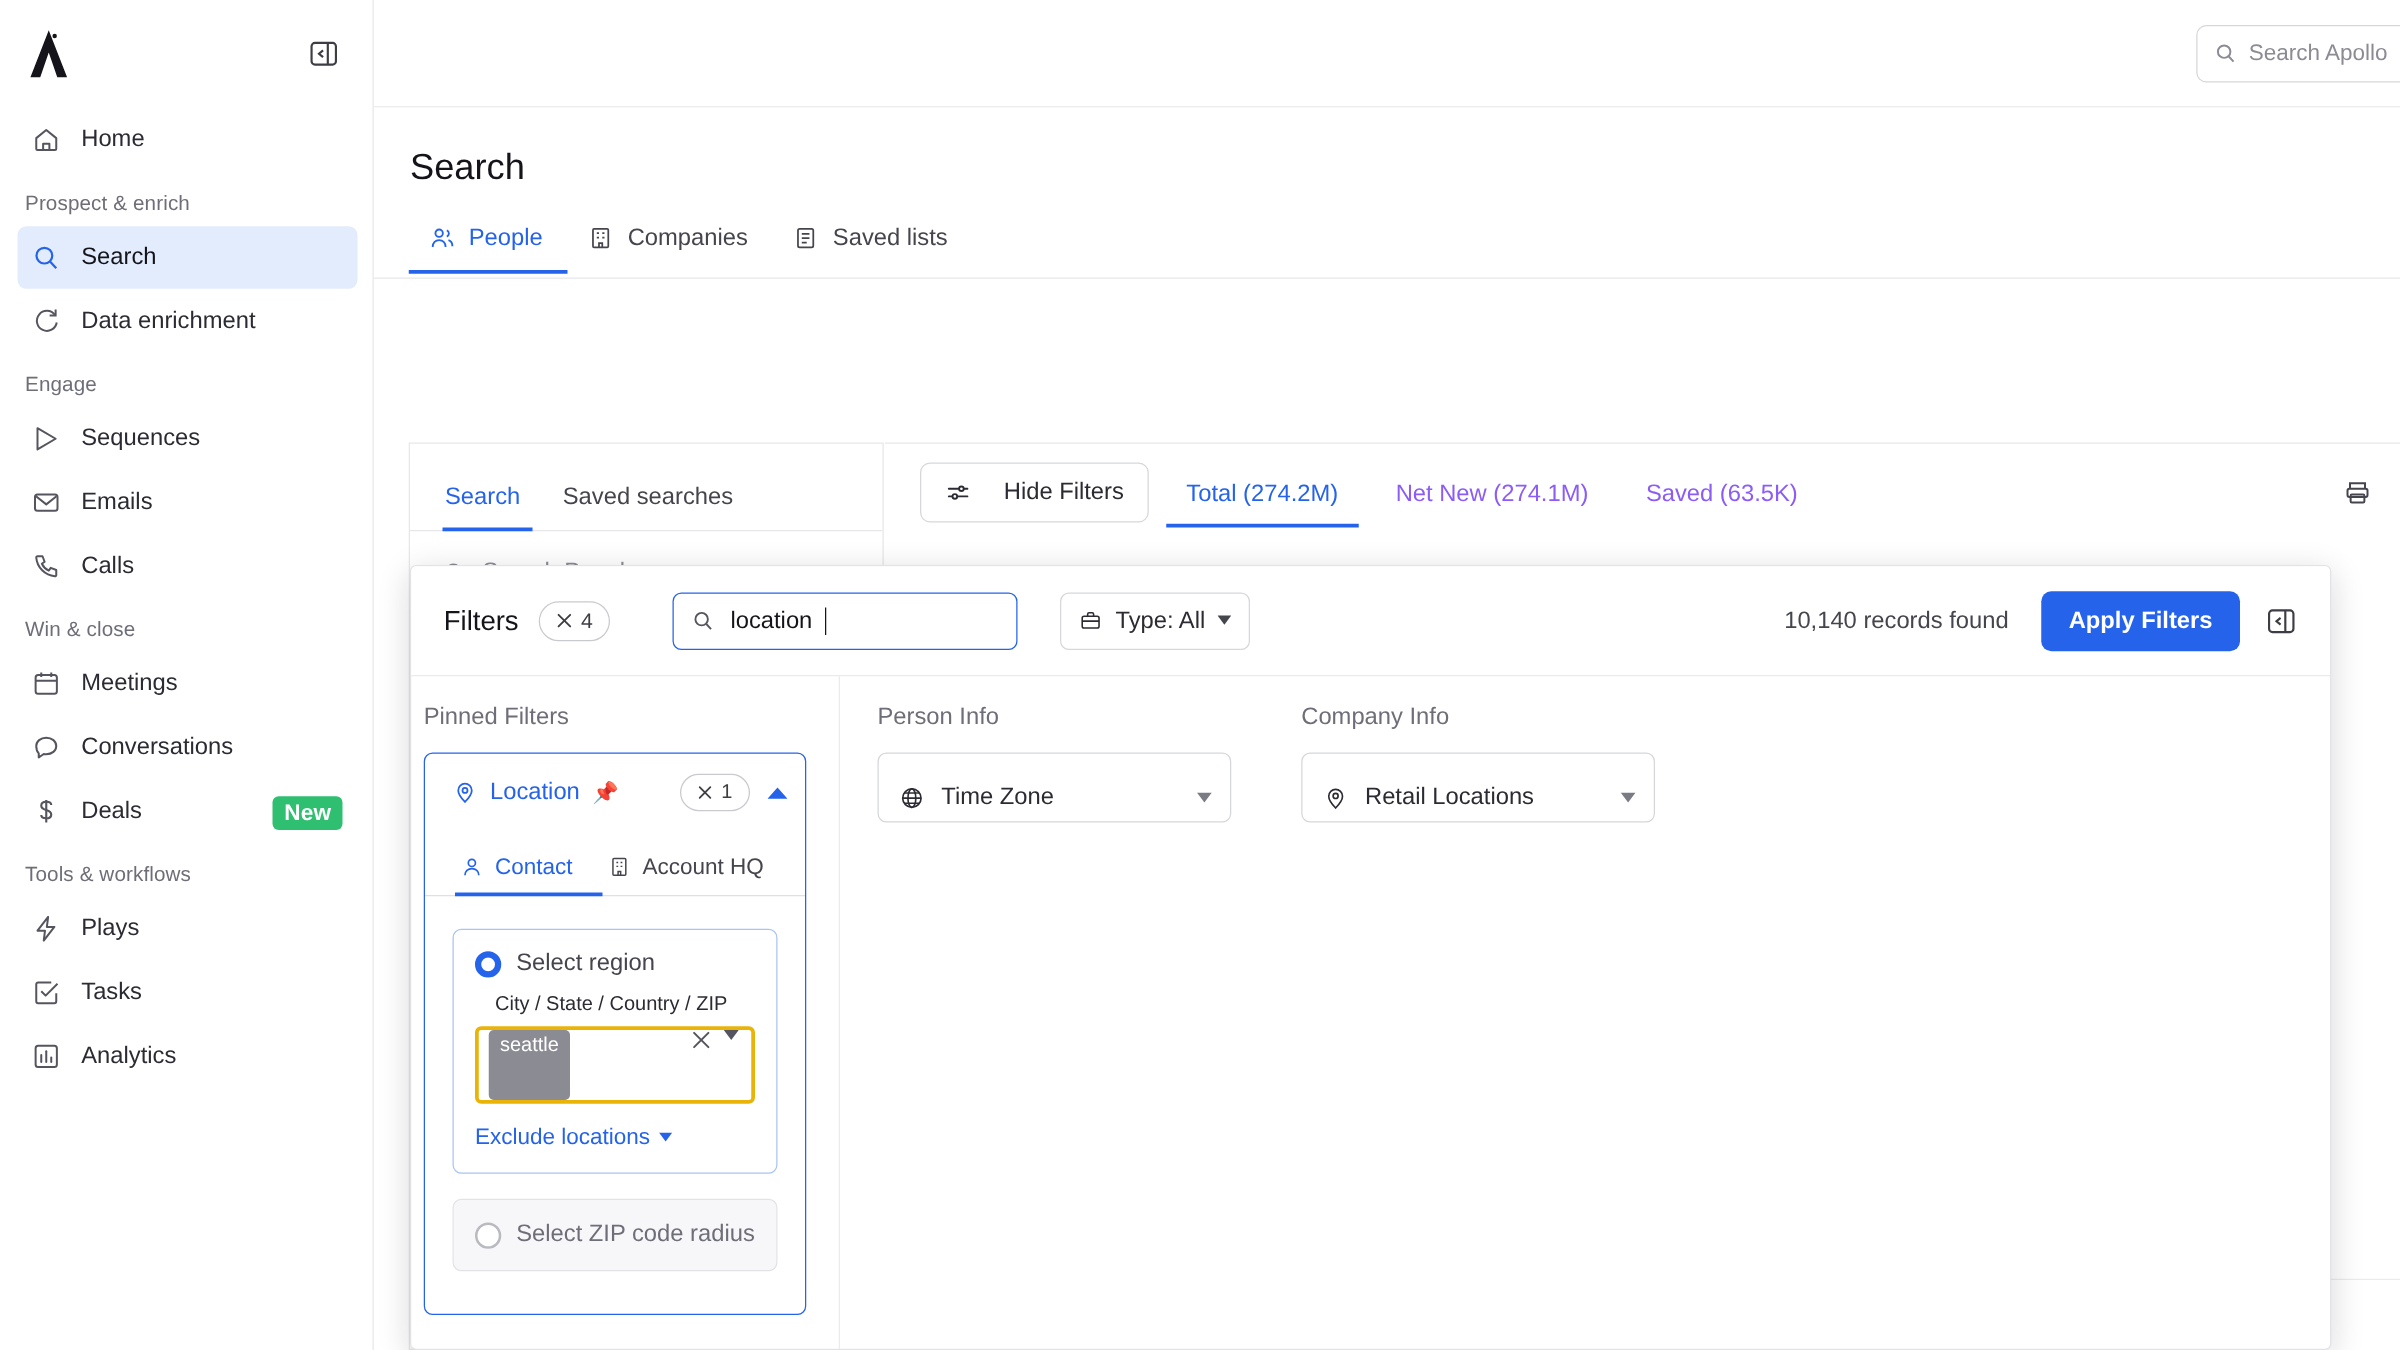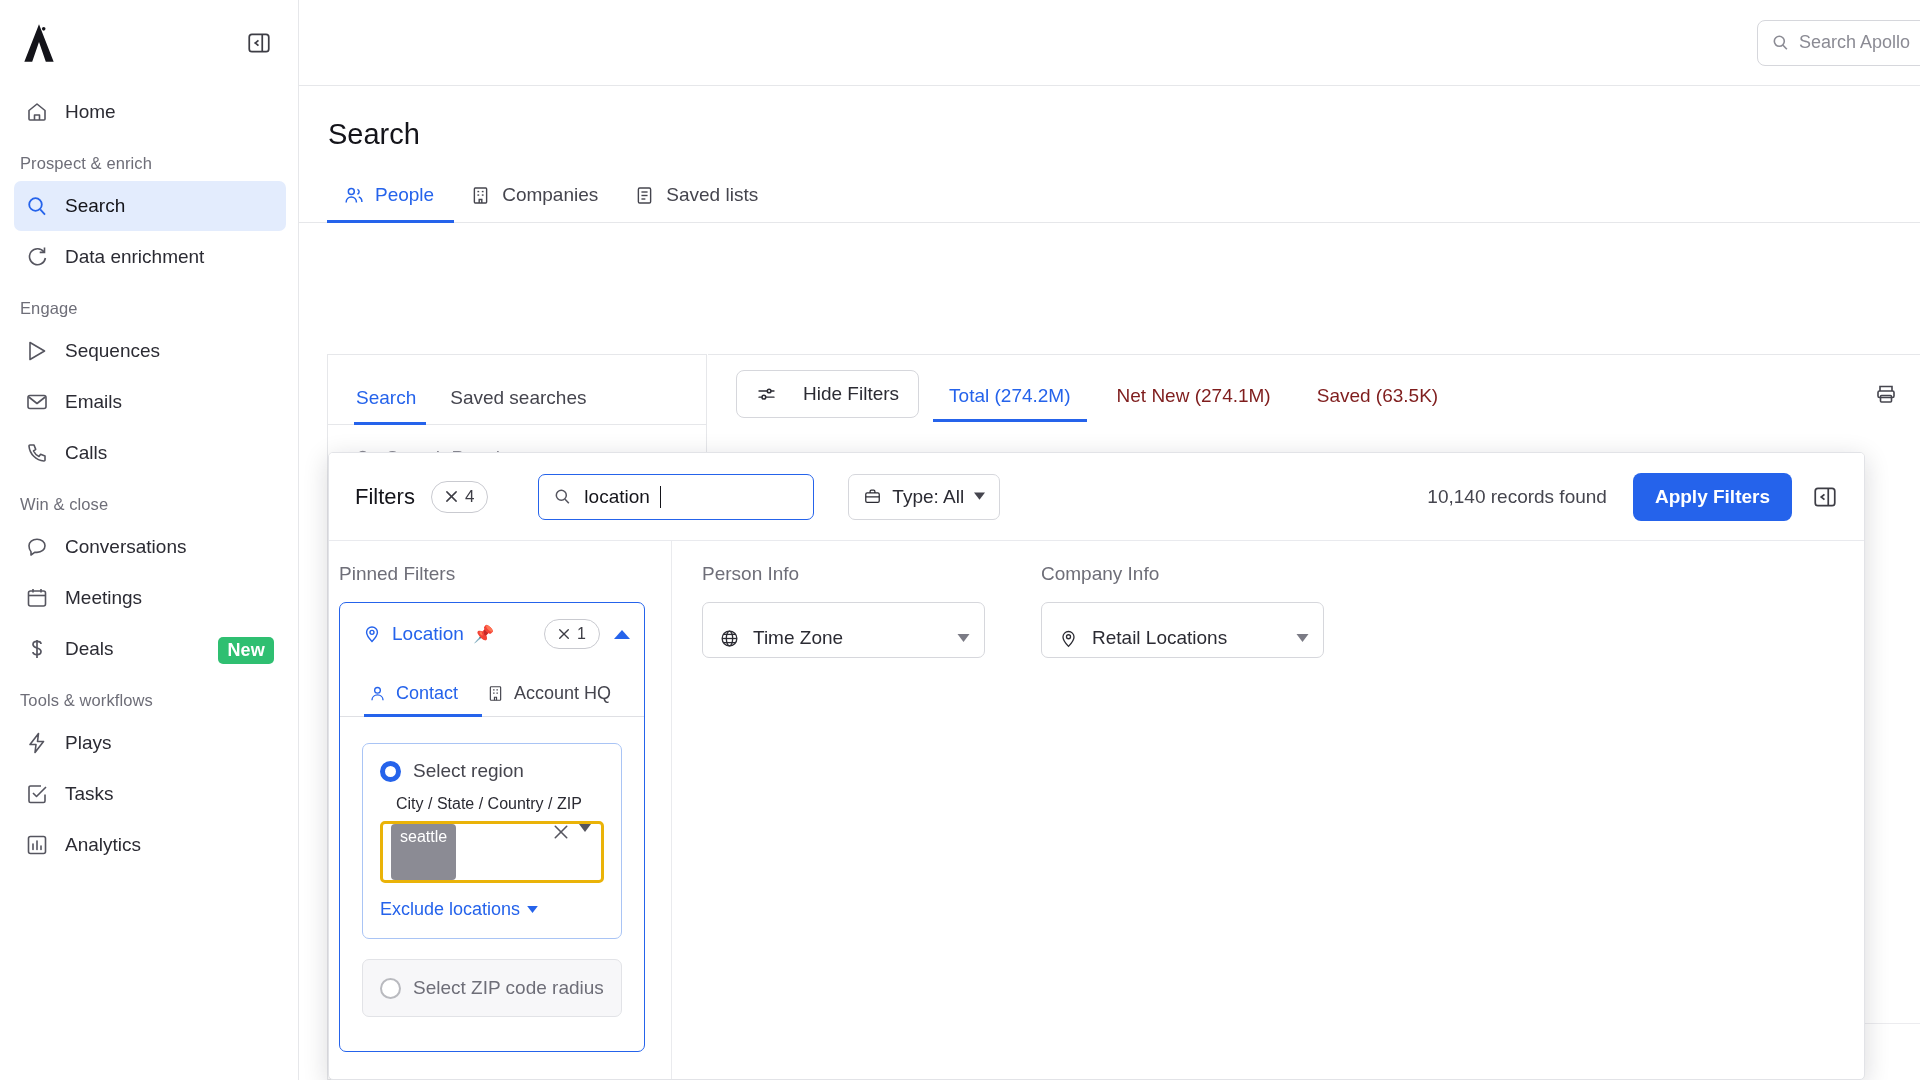--- a/index.html
+++ b/index.html
@@ -89,21 +89,21 @@
   .page {
     position: absolute; left: 299px; top: 86px;
     width: 1621px; height: 994px;
     background: #fff;
   }
   .page-title {
     font-size: 29px; color: #14141a;
     padding: 32px 0 0 29px; font-weight: 400;
   }
   .tabrow {
-    display: flex; align-items: flex-end;
+    display: flex; align-items: center;
     gap: 0px;
     padding: 24px 0 0 28px;
     border-bottom: 1px solid #e6e7ea;
     height: 72px;
   }
   .tab {
     display: flex; align-items: center; gap: 11px;
     padding: 0 20px 14px 16px;
     font-size: 19px; color: #45454e;
     cursor: pointer;
@@ -148,21 +148,21 @@
     height: 78px; padding-left: 28px;
   }
   .hide-filters-btn {
     display: flex; align-items: center; gap: 26px;
     height: 48px; padding: 0 19px;
     border: 1px solid #d6d7dc; border-radius: 8px;
     font-size: 19px; color: #2b2b33; cursor: pointer;
     background:#fff;
   }
   .rt-tab {
-    font-size: 19px; color: #7f1d1d; cursor: pointer;
+    font-size: 19px; color: #8b5cf6; cursor: pointer;
     padding: 0 16px 12px 16px;
     margin-left: 14px;
     border-bottom: 3px solid transparent;
     position: relative; top: 9px;
   }
   .rt-tab.active { color: #2563eb; border-bottom-color: #2563eb; }
   .export-ic {
     margin-left: auto; margin-right: 22px;
     color: #45454e; display:flex; align-items:center;
   }
@@ -425,37 +425,37 @@
           <path d="M5 4 h4 l1.7 4.4 -2.2 1.6 a11.5 11.5 0 0 0 5.5 5.5 l1.6 -2.2 L20 15 v4 a1 1 0 0 1 -1.1 1 C11 19.3 4.7 13 4 5.1 A1 1 0 0 1 5 4Z"></path>
         </svg>
       </span>
       <span class="lbl">Calls</span>
     </div>
 
     <div class="sb-section">Win &amp; close</div>
 
     <div class="sb-item">
       <span class="ic">
-        <svg width="24" height="24" viewBox="0 0 24 24" fill="none" stroke="currentColor" stroke-width="1.6" stroke-linejoin="round">
-          <path d="M12 4.2 c4.6 0 8 2.9 8 6.6 0 3.7 -3.4 6.6 -8 6.6 -0.7 0 -1.4 -0.07 -2 -0.2 L6 20 v-3.3 C4.8 15.5 4 13.5 4 10.8 4 7.1 7.4 4.2 12 4.2Z"></path>
-        </svg>
-      </span>
-      <span class="lbl">Conversations</span>
-    </div>
-
-    <div class="sb-item">
-      <span class="ic">
         <svg width="24" height="24" viewBox="0 0 24 24" fill="none" stroke="currentColor" stroke-width="1.6">
           <rect x="3.5" y="5" width="17" height="15" rx="2"></rect>
             <line x1="3.5" y1="9.5" x2="20.5" y2="9.5"></line>
           <line x1="8" y1="3" x2="8" y2="6.5"></line>
             <line x1="16" y1="3" x2="16" y2="6.5"></line>
         </svg>
       </span>
       <span class="lbl">Meetings</span>
+    </div>
+
+    <div class="sb-item">
+      <span class="ic">
+        <svg width="24" height="24" viewBox="0 0 24 24" fill="none" stroke="currentColor" stroke-width="1.6" stroke-linejoin="round">
+          <path d="M12 4.2 c4.6 0 8 2.9 8 6.6 0 3.7 -3.4 6.6 -8 6.6 -0.7 0 -1.4 -0.07 -2 -0.2 L6 20 v-3.3 C4.8 15.5 4 13.5 4 10.8 4 7.1 7.4 4.2 12 4.2Z"></path>
+        </svg>
+      </span>
+      <span class="lbl">Conversations</span>
     </div>
 
     <div class="sb-item">
       <span class="ic">
         <svg width="24" height="24" viewBox="0 0 24 24" fill="none" stroke="currentColor" stroke-width="1.7">
           <line x1="12" y1="3" x2="12" y2="21"></line>
           <path d="M16 7 c0 -1.6 -1.8 -2.6 -4 -2.6 -2.2 0 -4 1.1 -4 3.1 0 4.6 8 2.3 8 7 0 2 -1.8 3.1 -4 3.1 -2.2 0 -4 -1 -4 -2.6"></path>
         </svg>
       </span>
       <span class="lbl">Deals</span>

